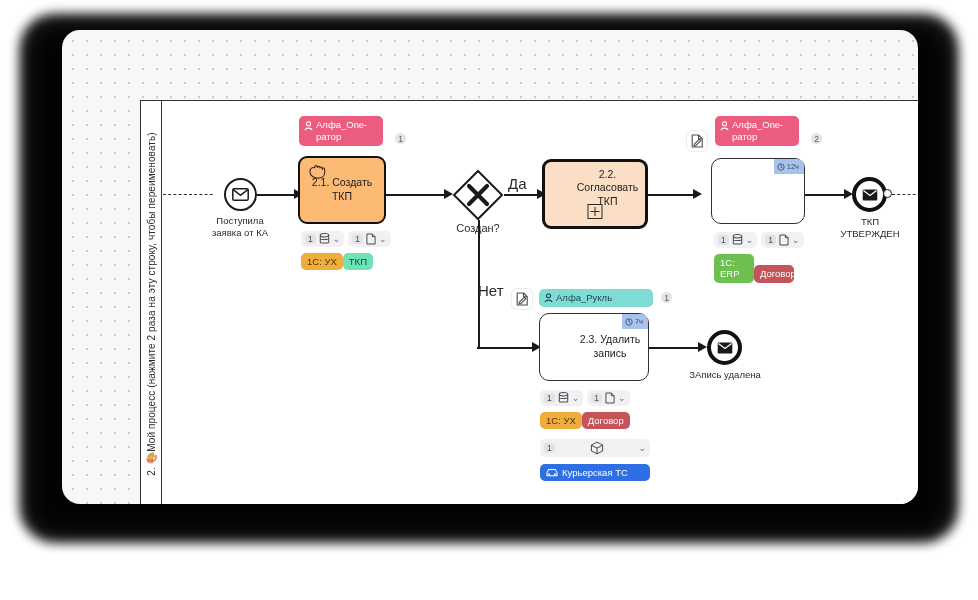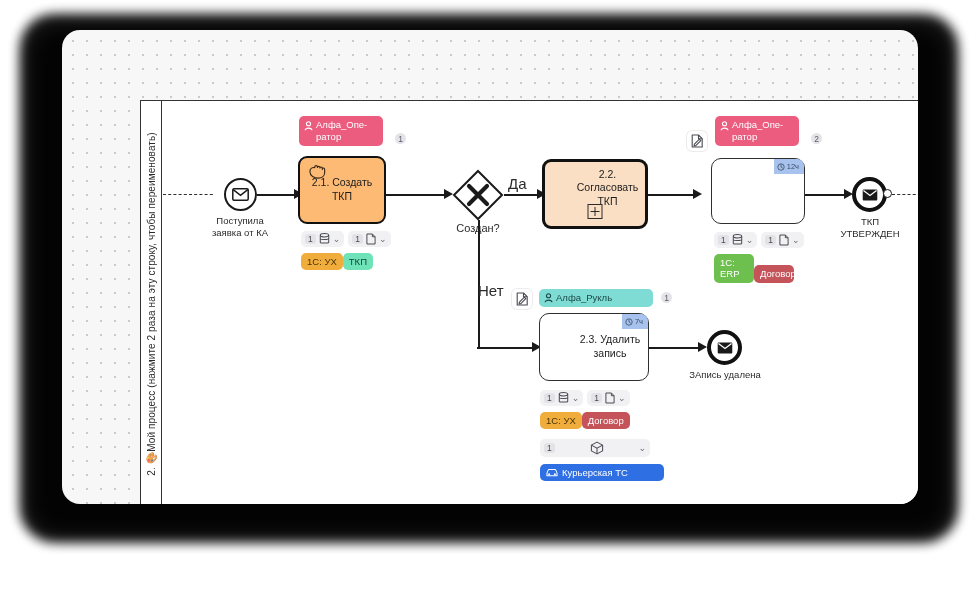--- a/index.html
+++ b/index.html
@@ -503,21 +503,21 @@
           <span class="cnt">1</span>
           <svg width="14" height="14" viewBox="0 0 15 15">
             <path d="M7.5 1.2 L13.5 4.4 L13.5 10.6 L7.5 13.8 L1.5 10.6 L1.5 4.4 Z" fill="none" stroke="#4a4a53" stroke-width="1.1" stroke-linejoin="round"></path>
             <path d="M1.5 4.4 L7.5 7.6 L13.5 4.4 M7.5 7.6 L7.5 13.8" fill="none" stroke="#4a4a53" stroke-width="1.1"></path>
           </svg>
           <span class="chev">⌄</span>
         </div>
       </div>
 
       <div class="chip-row" style="left:399px; top:363px;">
-        <span class="chip blue" style="width:124px;">
+        <span class="chip blue" style="width:110px;">
           <svg width="12" height="11" viewBox="0 0 13 11" style="flex:none;">
             <path d="M1 6.2 L2.2 3.2 C2.4 2.6 3 2.2 3.6 2.2 L9.4 2.2 C10 2.2 10.6 2.6 10.8 3.2 L12 6.2 L12 9 L1 9 Z" fill="none" stroke="#ffffff" stroke-width="1.1" stroke-linejoin="round"></path>
             <circle cx="3.4" cy="7.4" r="1.1" fill="#ffffff"></circle>
             <circle cx="9.6" cy="7.4" r="1.1" fill="#ffffff"></circle>
           </svg>
           <span>Курьерская ТС</span>
         </span>
       </div>
 
       <div class="flow-h" style="left:508px; top:246px; width:52px;"></div>

